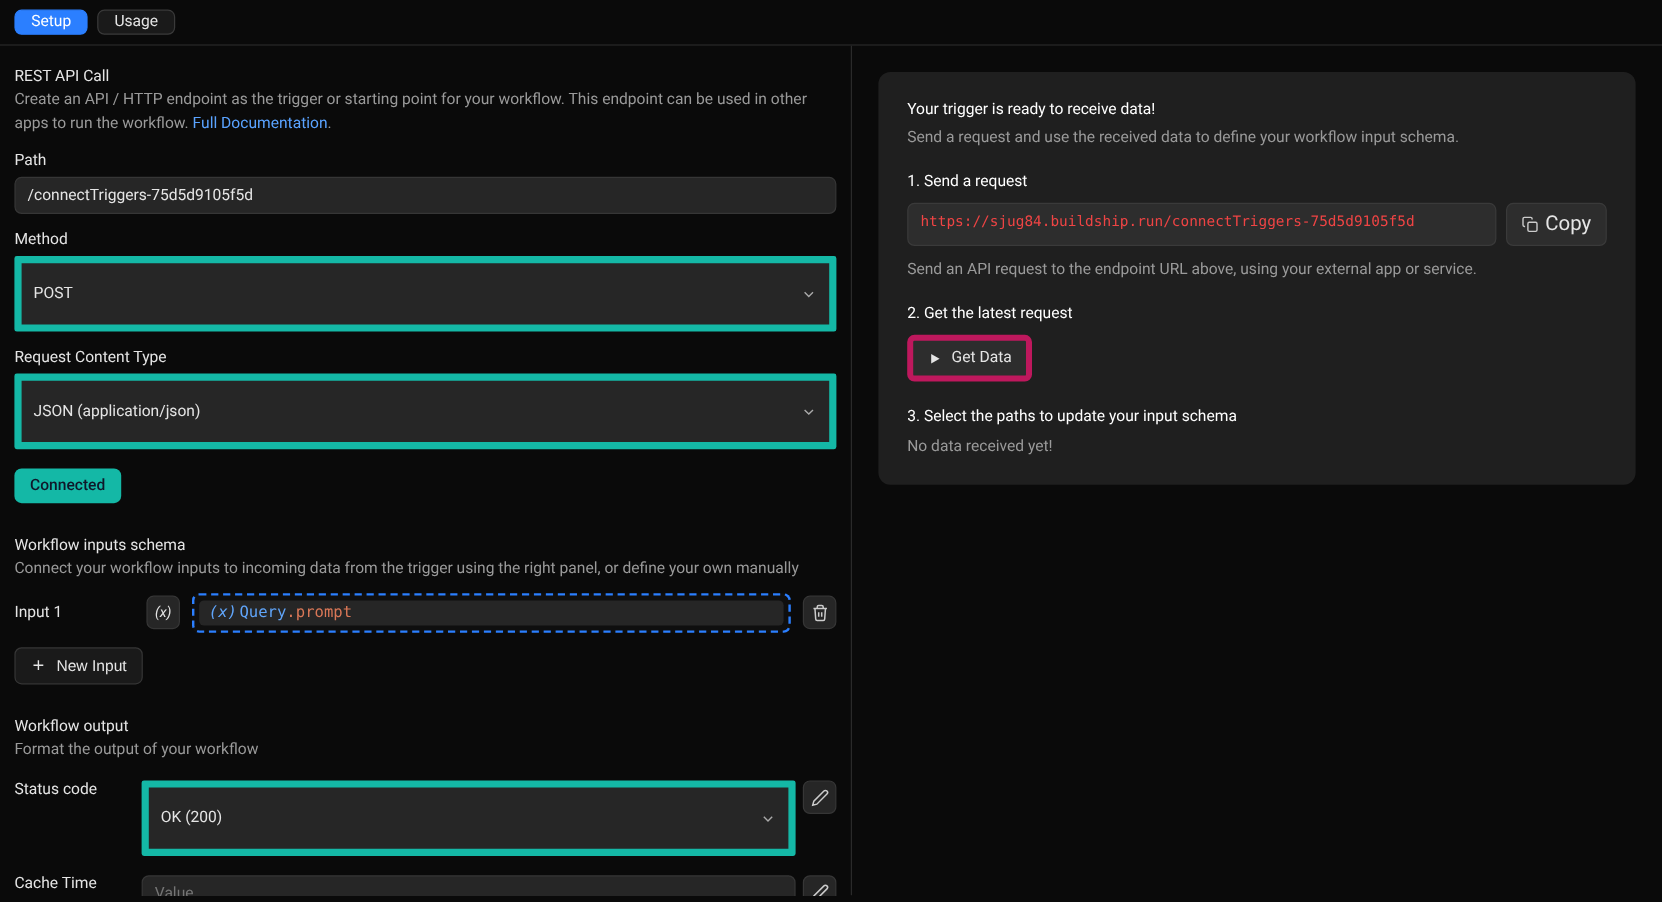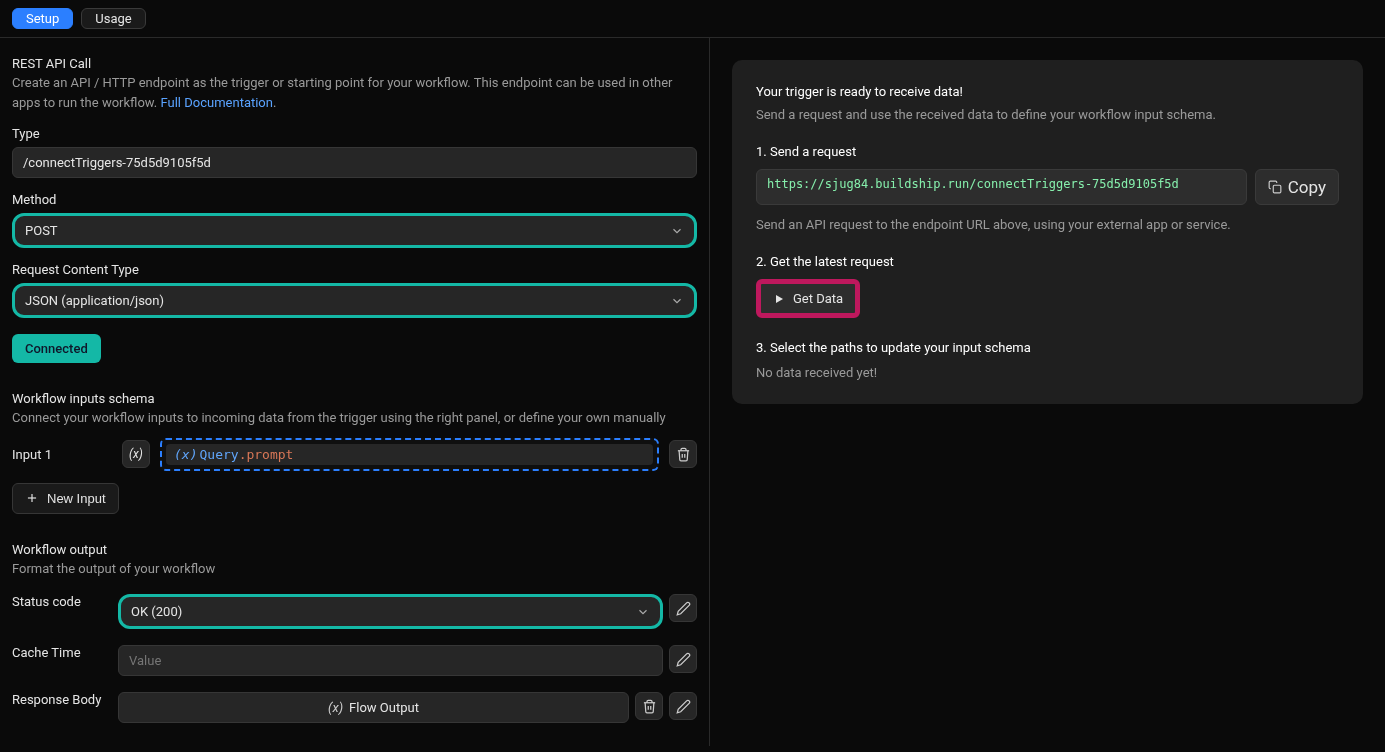--- a/index.html
+++ b/index.html
@@ -73,23 +73,23 @@
     font-size: 13px;
     font-family: inherit;
   }
   .select-wrap {
     position: relative;
     width: 100%;
   }
   .select {
     width: 100%;
     background: #262626;
-    border: 3px solid #14b8a6;
-    border-radius: 12px;
-    padding: 7px 10px;
+    border: 6px solid #14b8a6;
+    border-radius: 2px;
+    padding: 18px 10px;
     color: #e5e5e5;
     font-size: 13px;
     display: flex;
     align-items: center;
     justify-content: space-between;
     cursor: pointer;
   }
   .chevron {
     width: 14px;
     height: 14px;
@@ -222,21 +222,21 @@
     display: flex;
     gap: 8px;
     margin-bottom: 12px;
   }
   .url-field {
     flex: 1;
     background: #2d2d2d;
     border: 1px solid #3a3a3a;
     border-radius: 6px;
     padding: 7px 10px;
-    color: #86efac;
+    color: #ef4444;
     font-family: ui-monospace, "SF Mono", Menlo, monospace;
     font-size: 12px;
   }
   .copy-btn {
     display: flex;
     align-items: center;
     gap: 6px;
     background: #2d2d2d;
     border: 1px solid #3a3a3a;
     border-radius: 6px;
@@ -277,21 +277,21 @@
 
 <div class="main">
   <div class="left-panel">
 
     <div class="section-title">REST API Call</div>
     <div class="section-desc">
       <span>Create an API / HTTP endpoint as the trigger or starting point for your workflow. This endpoint can be used in other apps to run the workflow. </span><span class="link">Full Documentation</span><span>.</span>
     </div>
 
     <div class="field-block">
-      <div class="field-label">Type</div>
+      <div class="field-label">Path</div>
       <input type="text" class="text-input" value="/connectTriggers-75d5d9105f5d" style="">
     </div>
 
     <div class="field-block">
       <div class="field-label">Method</div>
       <div class="select-wrap">
         <div class="select">
           <span>POST</span>
           <svg class="chevron" viewBox="0 0 24 24" fill="none" stroke-width="2">
               <polyline points="6 9 12 15 18 9"></polyline>

